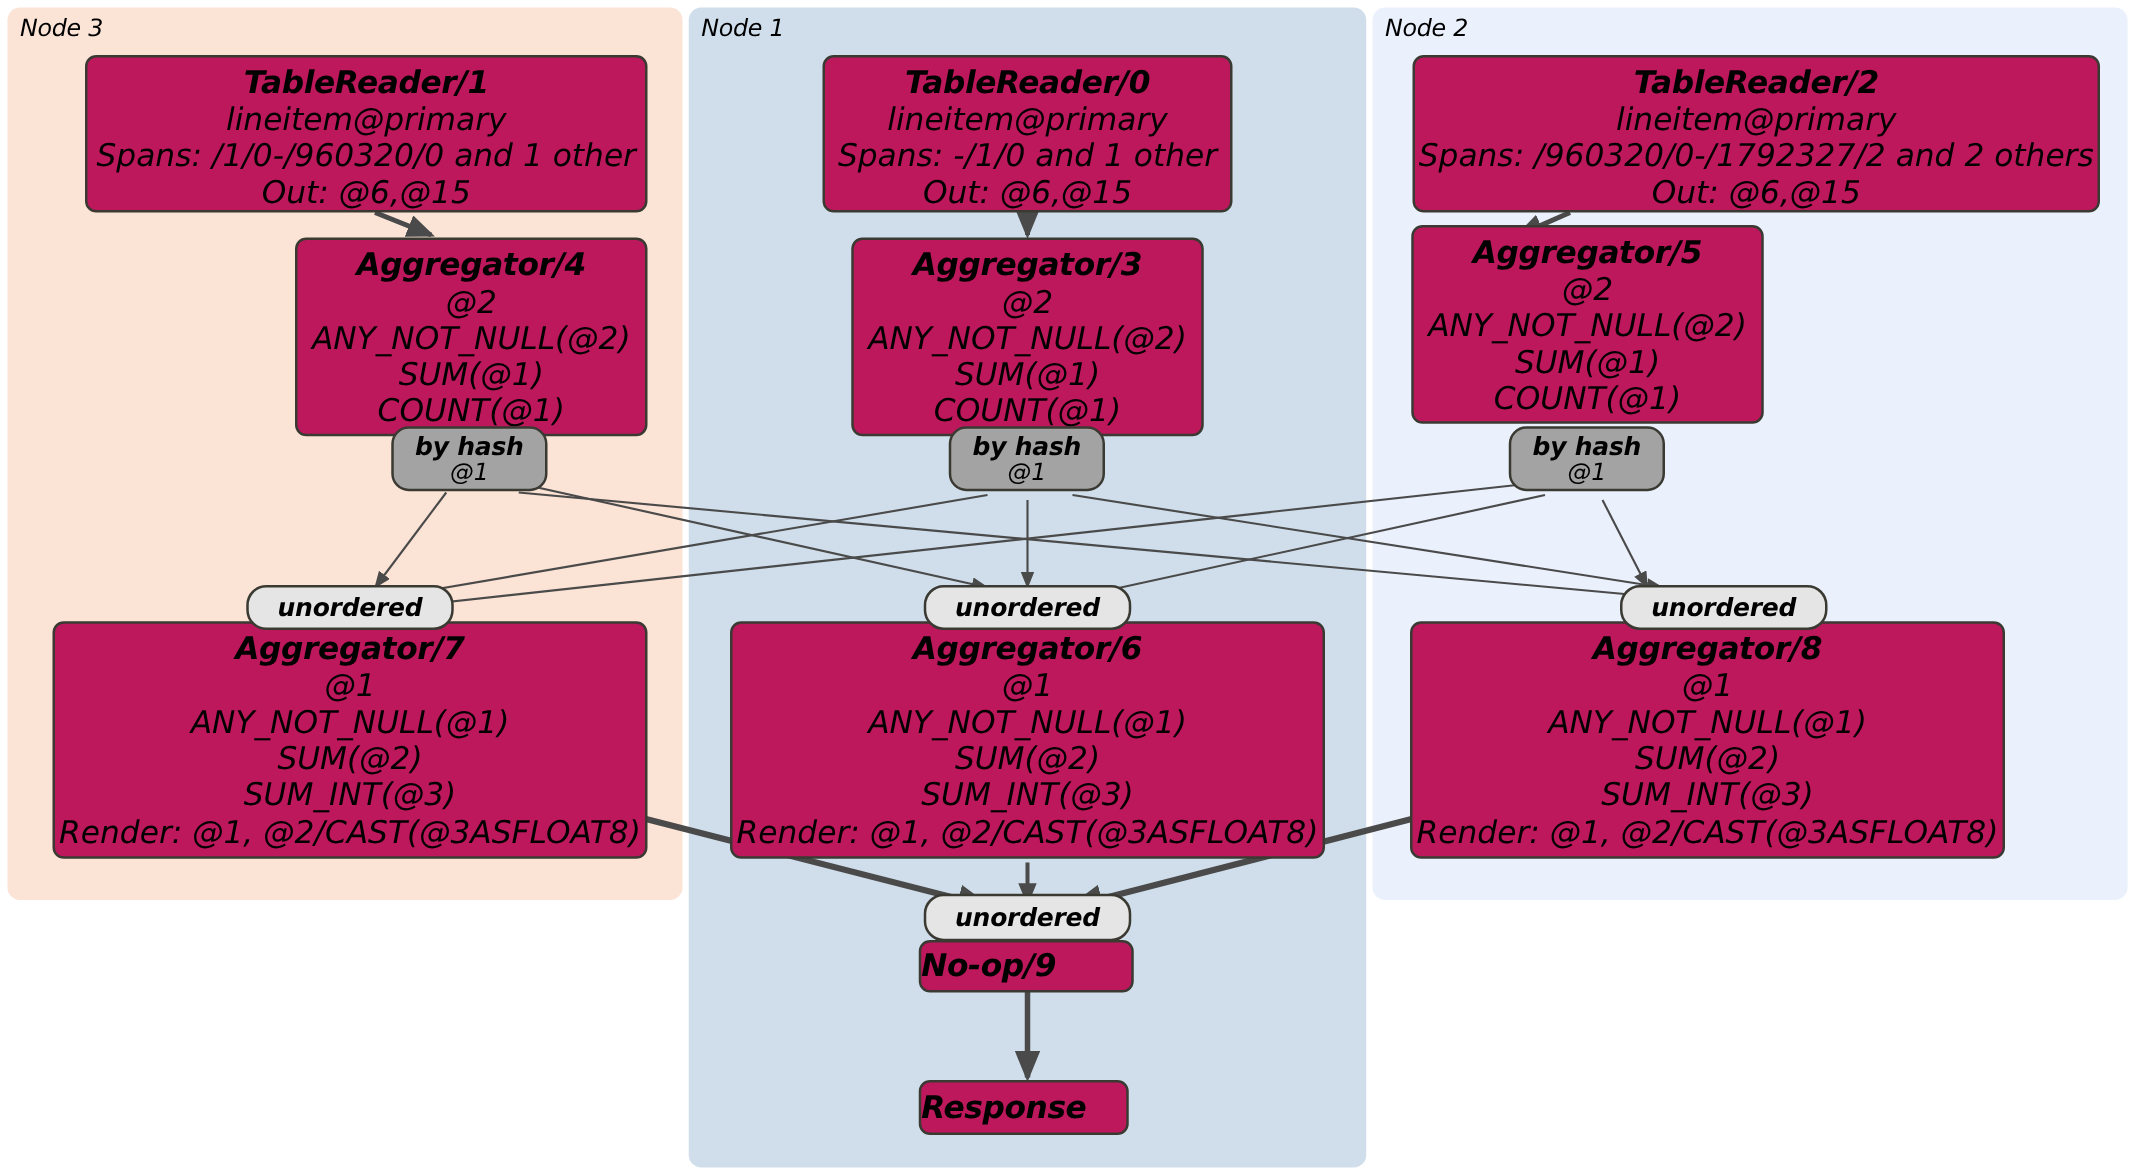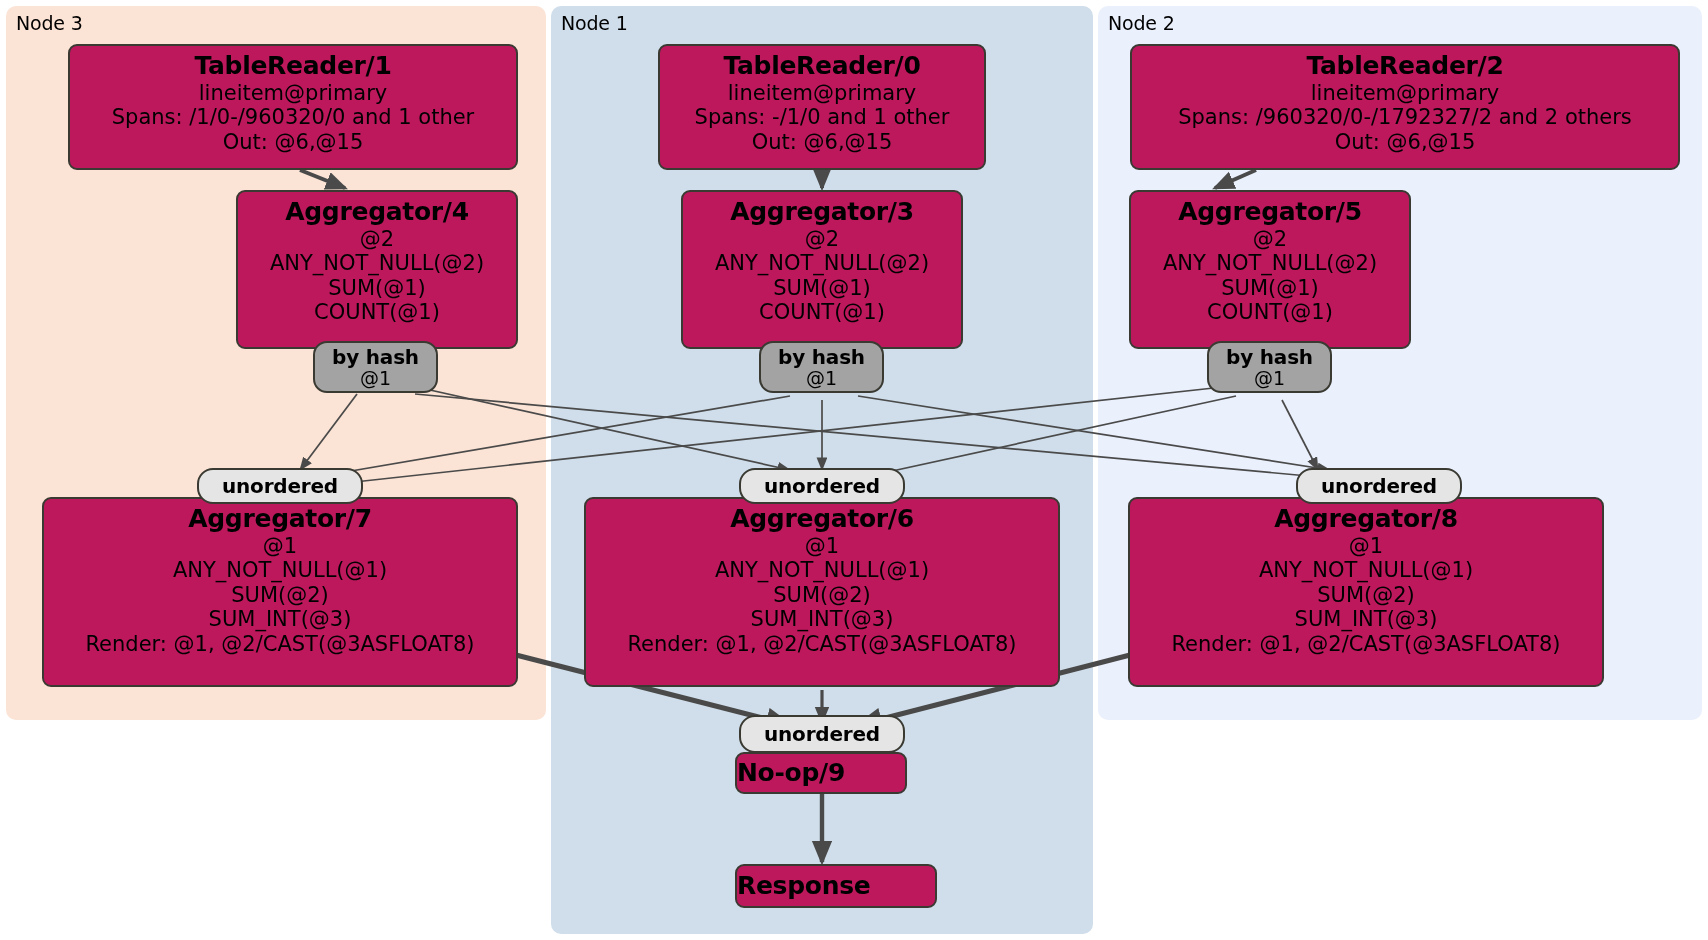--- a/index.html
+++ b/index.html
@@ -10,20 +10,21 @@
   body {
     width: 1708px;
     height: 940px;
     font-family: "DejaVu Sans", "Liberation Sans", sans-serif;
     overflow: hidden;
   }
   #stage {
     position: relative;
     width: 1708px;
     height: 940px;
+    font-style: italic;
   }
 
   
   .node-panel {
     position: absolute;
     border-radius: 10px;
     box-sizing: border-box;
   }
   .node-label {
     position: absolute;
@@ -47,21 +48,21 @@
     padding-top: 5px;
     z-index: 5;
   }
   .proc .title {
     font-size: 25px;
     font-weight: bold;
     line-height: 1.18;
     letter-spacing: -0.3px;
   }
   .proc .line {
-    font-size: 21px;
+    font-size: 25px;
     line-height: 1.17;
     white-space: nowrap;
   }
   .proc.compact {
     display: flex;
     align-items: center;
     justify-content: flex-start;
     padding-top: 0;
   }
 
@@ -206,32 +207,32 @@
     <div class="line">ANY_NOT_NULL(@1)</div>
     <div class="line">SUM(@2)</div>
     <div class="line">SUM_INT(@3)</div>
     <div class="line">Render: @1, @2/CAST(@3ASFLOAT8)</div>
   </div>
 
   <div class="proc compact" style="left:735px; top:752px; width:172px; height:42px;">
     <div class="title">No-op/9</div>
   </div>
 
-  <div class="proc compact" style="left:735px; top:864px; width:202px; height:44px;">
+  <div class="proc compact" style="left:735px; top:864px; width:168px; height:44px;">
     <div class="title">Response</div>
   </div>
 
   <div class="proc" style="left:1130px; top:44px; width:550px; height:126px;">
     <div class="title">TableReader/2</div>
     <div class="line">lineitem@primary</div>
     <div class="line">Spans: /960320/0-/1792327/2 and 2 others</div>
     <div class="line">Out: @6,@15</div>
   </div>
 
-  <div class="proc" style="left:1129px; top:190px; width:282px; height:159px;">
+  <div class="proc" style="left:1129px; top:180px; width:282px; height:159px;">
     <div class="title">Aggregator/5</div>
     <div class="line">@2</div>
     <div class="line">ANY_NOT_NULL(@2)</div>
     <div class="line">SUM(@1)</div>
     <div class="line">COUNT(@1)</div>
   </div>
 
   <div class="proc" style="left:1128px; top:497px; width:476px; height:190px;">
     <div class="title">Aggregator/8</div>
     <div class="line">@1</div>

